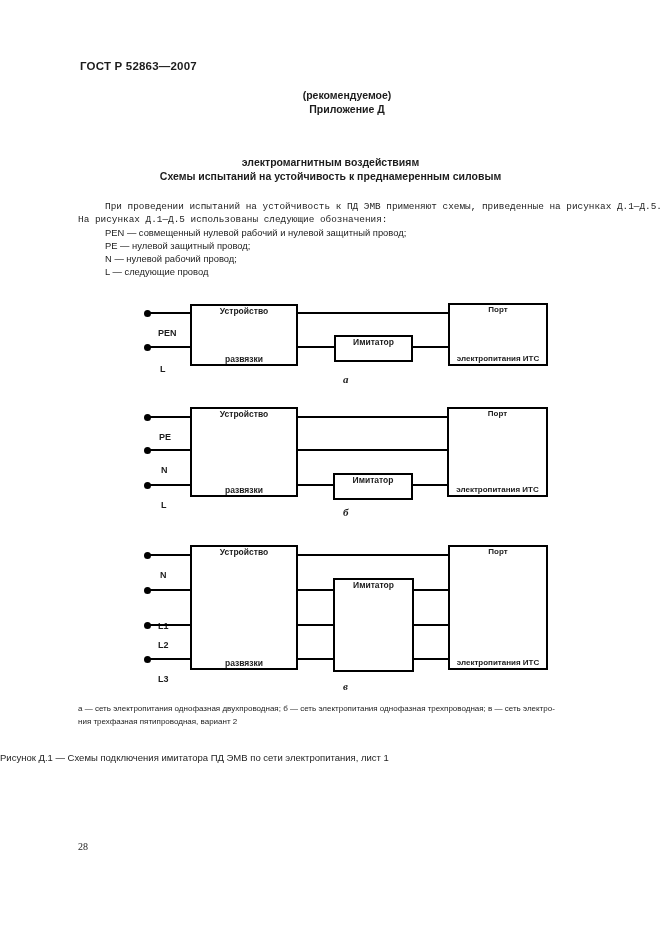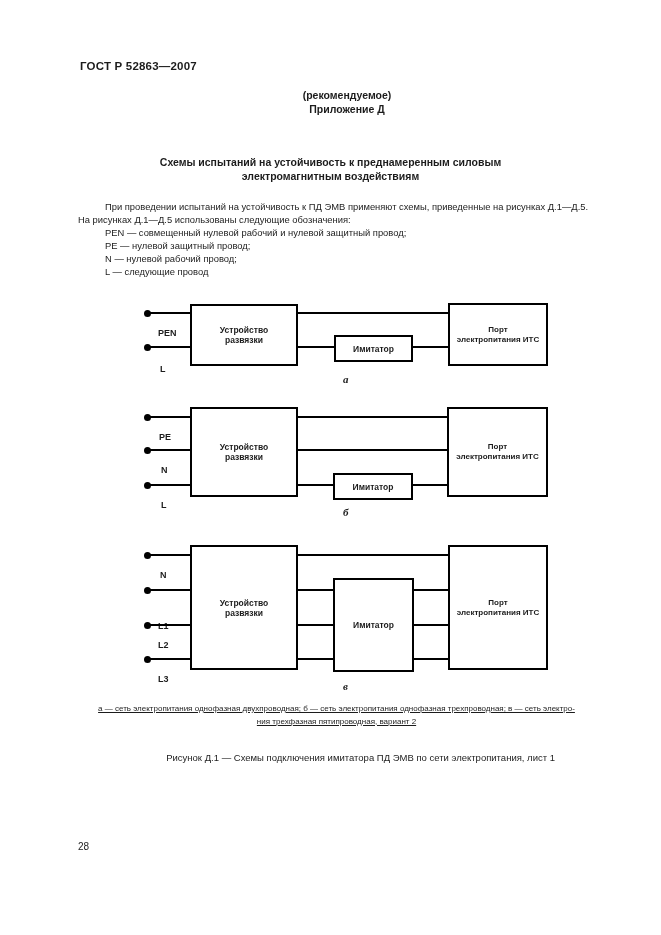--- a/index.html
+++ b/index.html
@@ -5,51 +5,51 @@
   html,body{margin:0;padding:0;background:#777;}
   .page{
     position:relative;width:661px;height:935px;background:#ffffff;
     margin:0 auto;overflow:hidden;color:#1c1c1c;
     font-family:"Liberation Sans",sans-serif;
   }
   .abs{position:absolute;}
   .std-header{left:80px;top:60px;font-size:11.5px;font-weight:bold;letter-spacing:.2px;}
   .annex{left:33px;top:88px;width:628px;text-align:center;font-size:10.5px;font-weight:bold;line-height:14px;}
   .sec-title{left:0;top:155px;width:661px;text-align:center;font-size:10.5px;font-weight:bold;line-height:14px;}
-  .intro{left:78px;top:200px;font-size:9.4px;line-height:13px;white-space:nowrap;}
+  .intro{left:78px;top:200px;font-size:9.4px;line-height:13px;white-space:nowrap;font-family:Liberation Mono, monospace;}
   .intro .indent{text-indent:27px;}
   .legend{left:105px;top:226px;font-size:9.4px;line-height:13px;white-space:nowrap;}
   .box{
     position:absolute;box-sizing:border-box;border:2px solid #000;background:#fff;
-    display:flex;flex-direction:column;align-items:center;justify-content:center;
+    display:flex;flex-direction:column;align-items:center;justify-content:space-between;
     text-align:center;font-weight:bold;font-size:8.5px;line-height:10px;
   }
   .wire{position:absolute;height:2px;background:#000;}
   .dot{position:absolute;width:7px;height:7px;border-radius:50%;background:#000;}
   .tlabel{position:absolute;font-weight:bold;font-size:9px;line-height:9px;margin-top:32px;}
   .sublabel{position:absolute;font-family:"Liberation Serif",serif;font-style:italic;font-weight:bold;font-size:11px;}
-  .note{left:78px;top:703px;width:517px;text-align:center;font-size:8px;line-height:12.5px;text-decoration:underline;}
-  .fig-caption{left:0;top:752px;width:555px;text-align:right;font-size:9.5px;}
-  .page-number{left:78px;top:841px;font-size:10px;}
+  .note{left:78px;top:703px;width:517px;font-size:8px;line-height:12.5px;}
+  .fig-caption{left:0;top:752px;width:555px;text-align:left;font-size:9.5px;}
+  .page-number{left:78px;top:841px;font-size:10px;font-family:Liberation Serif, serif;}
 </style>
 </head>
 <body>
 
 <div class="page">
 
   <div class="abs std-header">ГОСТ Р 52863—2007</div>
 
   <div class="abs annex">
     <div>(рекомендуемое)</div>
     <div>Приложение Д</div>
   </div>
 
   <div class="abs sec-title">
+    <div>электромагнитным воздействиям</div>
     <div>Схемы испытаний на устойчивость к преднамеренным силовым</div>
-    <div>электромагнитным воздействиям</div>
   </div>
 
   <div class="abs intro">
     <div class="indent">При проведении испытаний на устойчивость к ПД ЭМВ применяют схемы, приведенные на рисунках Д.1—Д.5.</div>
     <div>На рисунках Д.1—Д.5 использованы следующие обозначения:</div>
   </div>
 
   <div class="abs legend">
     <div>PEN — совмещенный нулевой рабочий и нулевой защитный провод;</div>
     <div>PE — нулевой защитный провод;</div>

